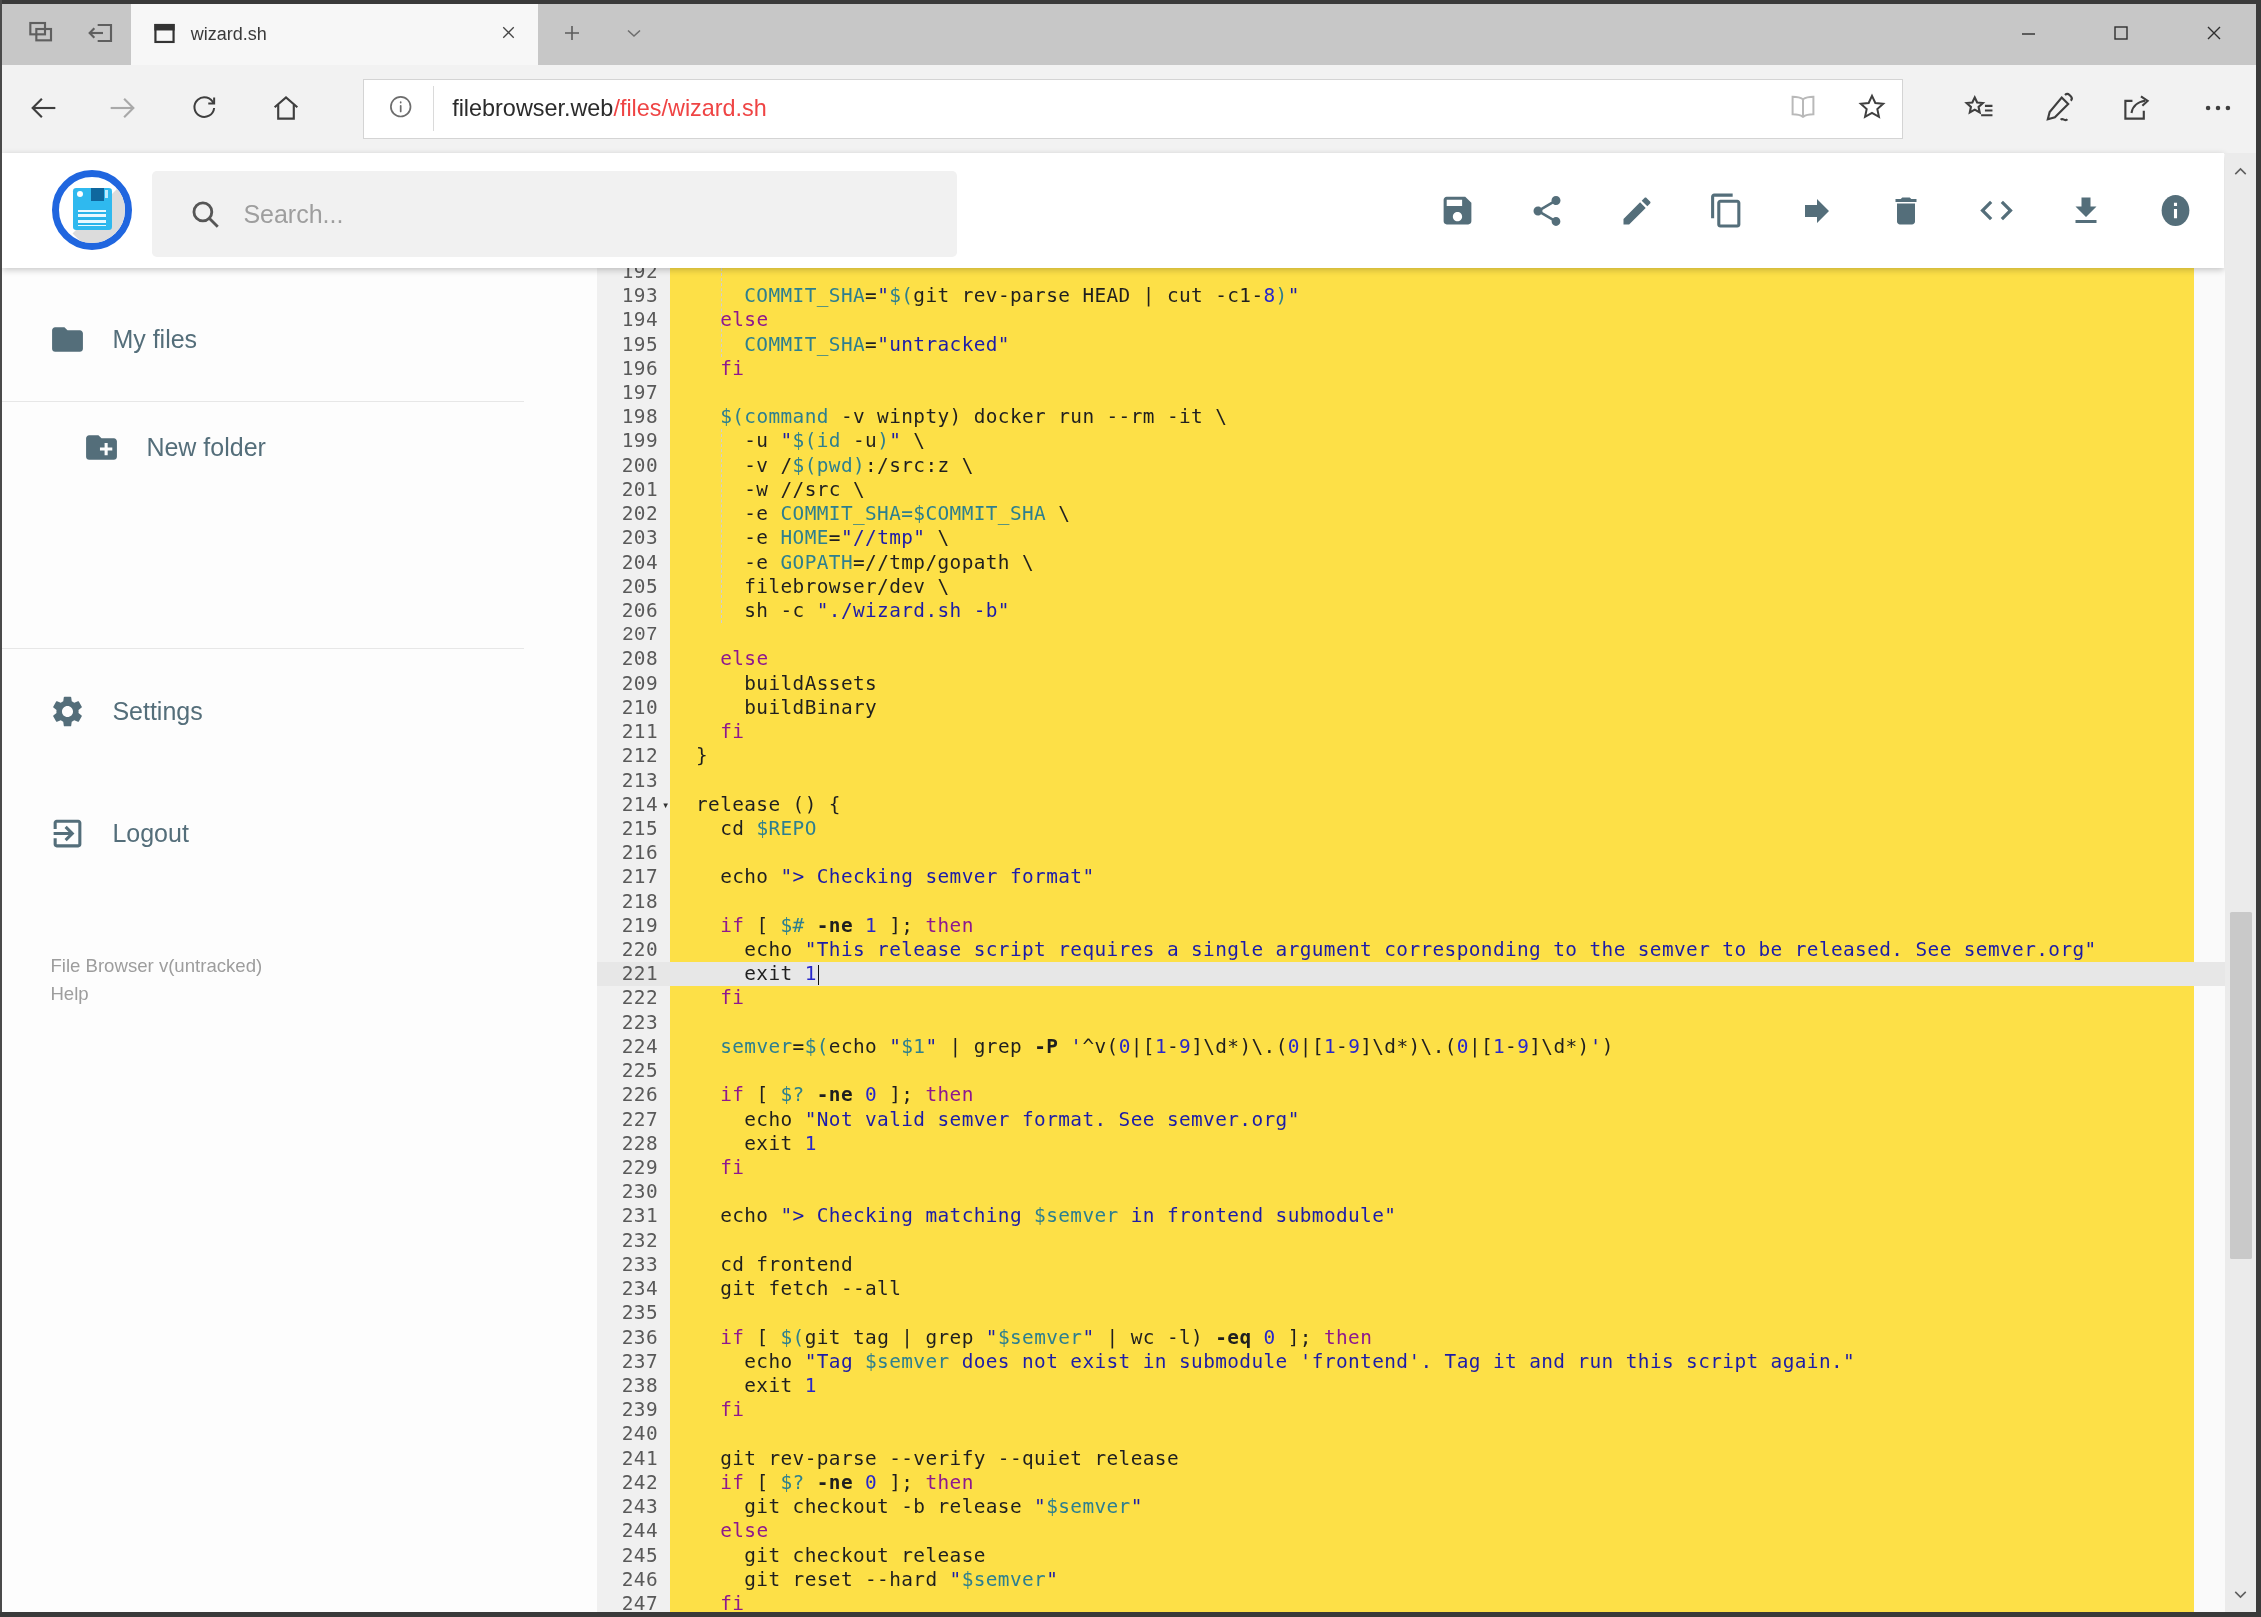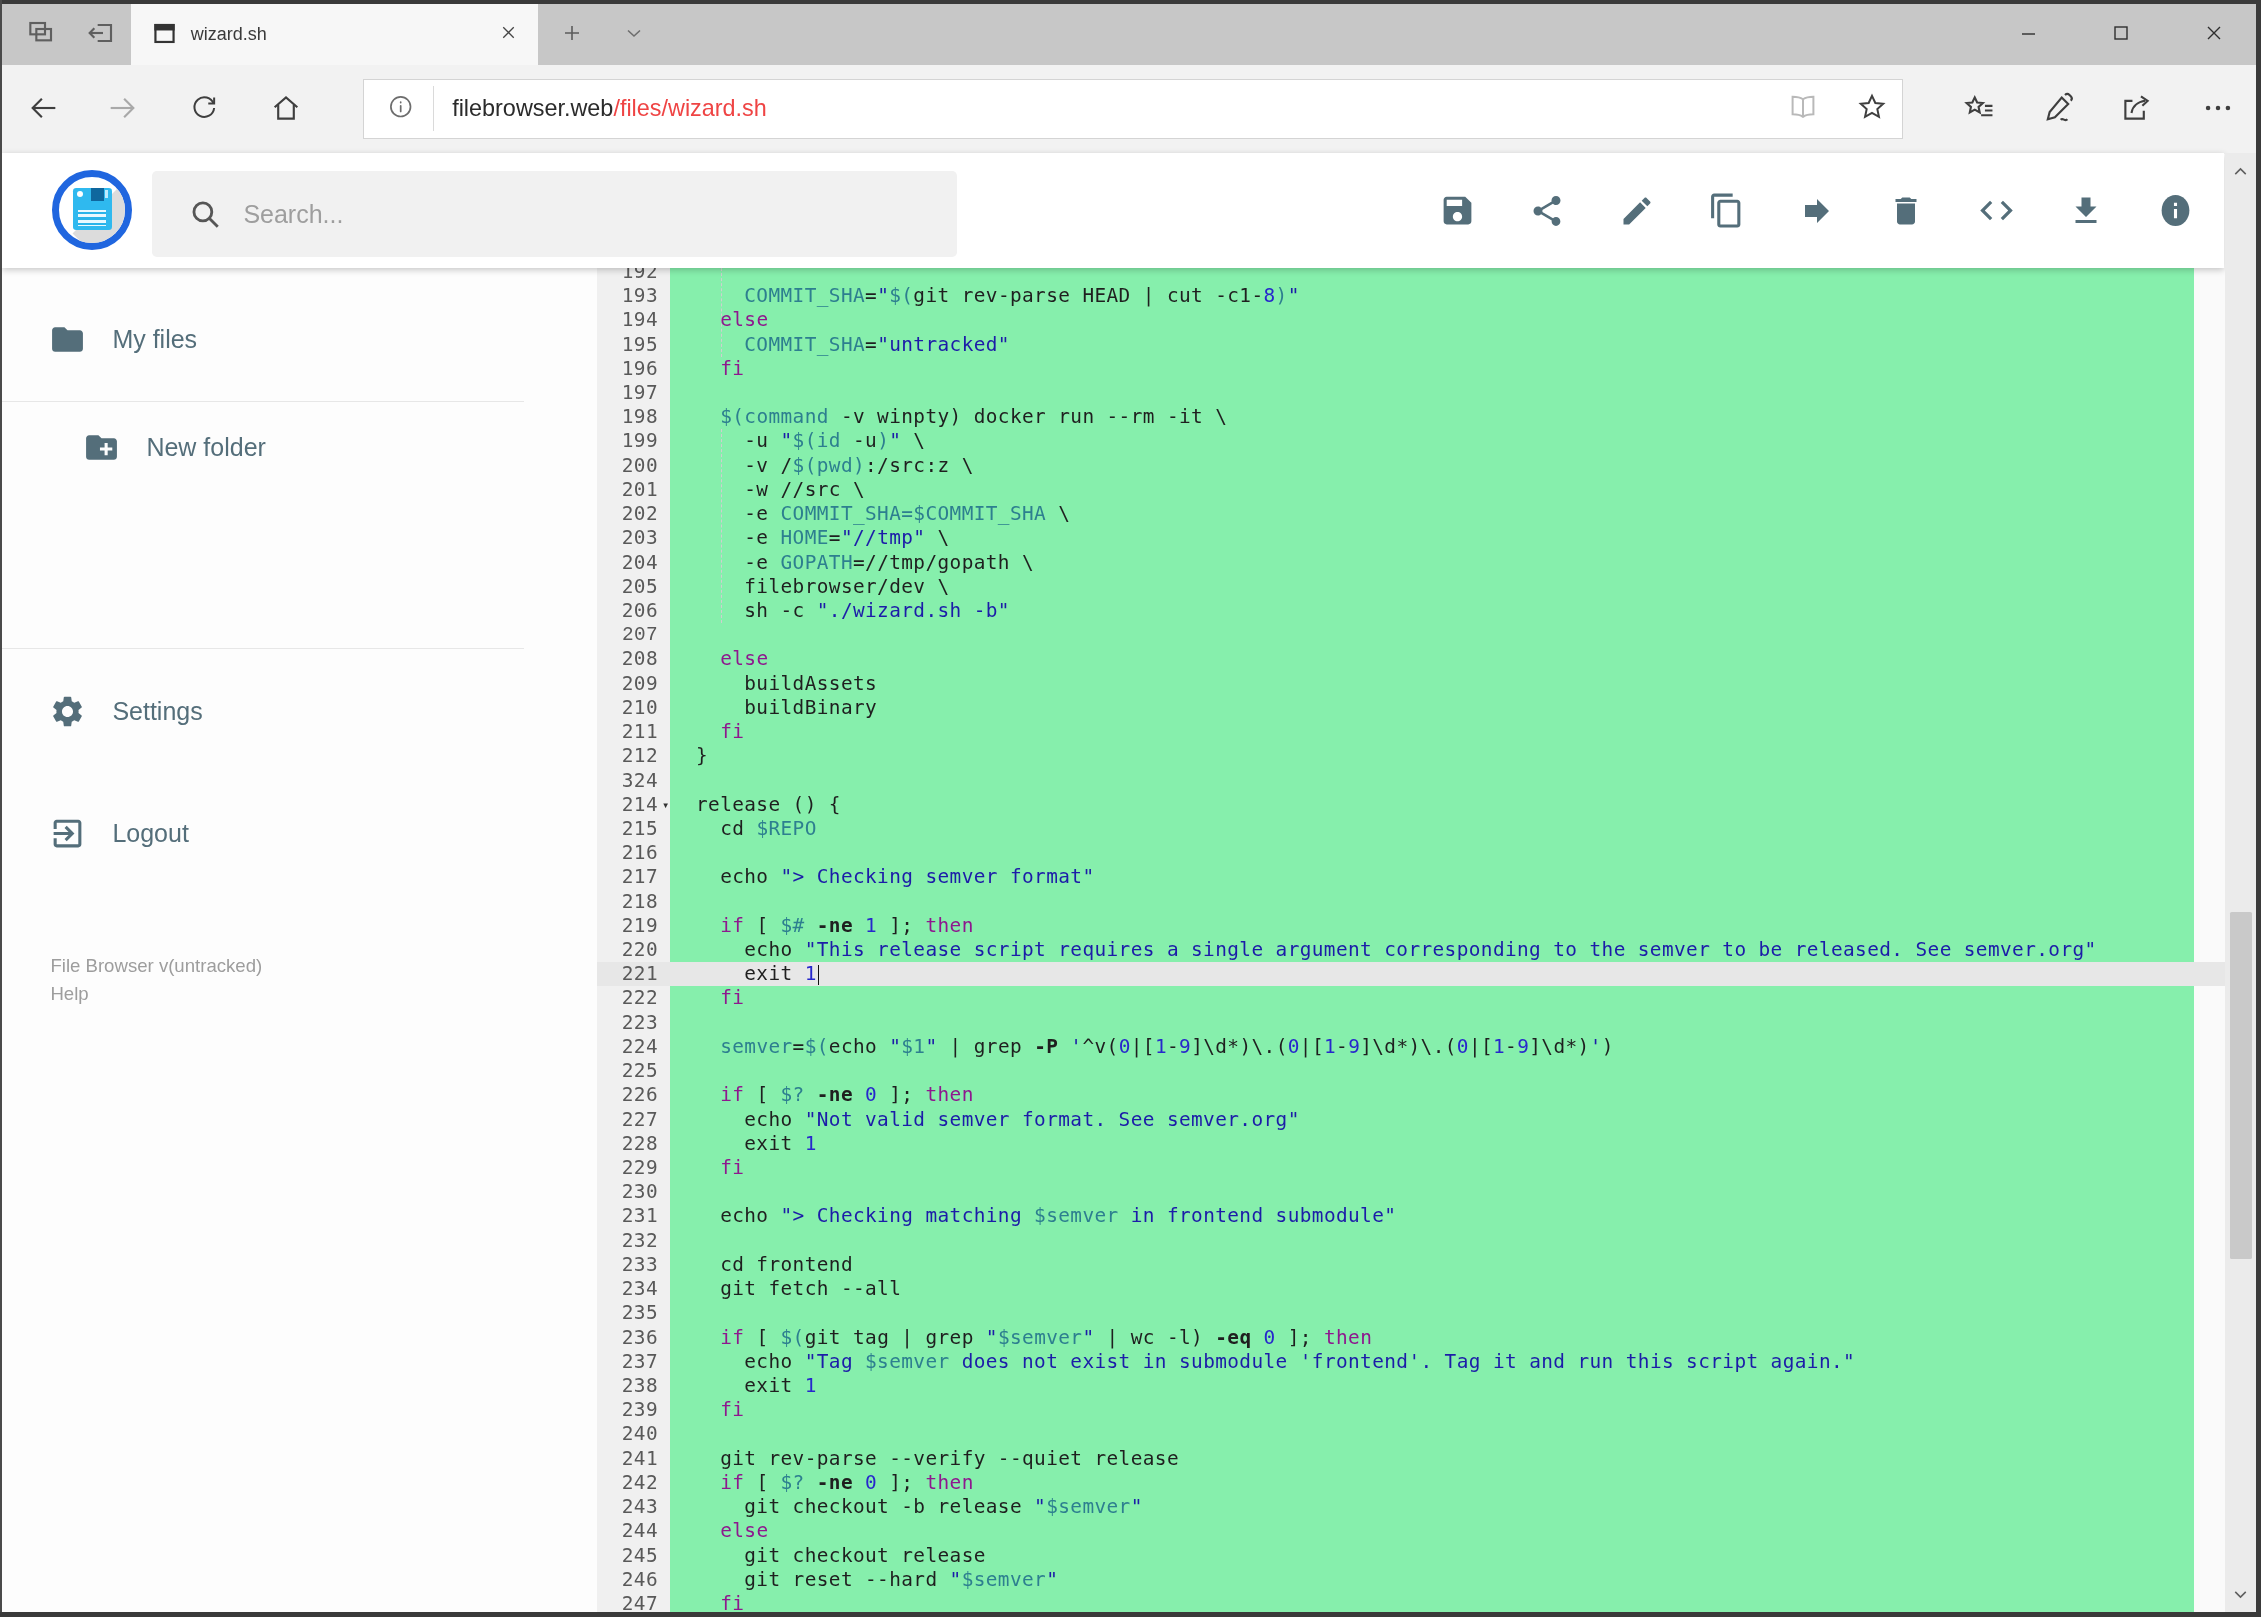--- a/index.html
+++ b/index.html
@@ -56,21 +56,21 @@
 
   
   .sidebar{left:2.4px;top:268px;width:595px;height:1344px;background:#fdfdfd;z-index:10;}
   .side-item{position:absolute;left:0;width:522px;height:74px;display:flex;align-items:center;color:#546e7a;cursor:pointer;}
   .side-item svg{margin-left:47px;}
   .side-label{font-size:25px;margin-left:26px;color:#546e7a;}
   .side-div{position:absolute;left:0;width:522px;height:0.8px;background:#e7e7e7;}
   .side-foot{position:absolute;left:48px;color:#9d9d9d;font-size:18.6px;}
 
   
-  .editor{left:597px;top:268px;width:1628px;height:1344px;background:#86efac;overflow:hidden;z-index:5;}
+  .editor{left:597px;top:268px;width:1628px;height:1344px;background:#fde047;overflow:hidden;z-index:5;}
   .gutter-col{position:absolute;left:0;top:0;width:73px;height:100%;background:#f0f0f0;}
   .side-strip{position:absolute;left:1597px;top:0;width:31px;height:100%;background:#fafafa;}
   .guide{position:absolute;left:124px;border-left:0.8px dashed #cfcfcf;width:0;}
   .cm-line{position:absolute;left:0;width:1628px;height:24px;white-space:pre;
            font-family:"DejaVu Sans Mono", monospace;font-size:19.4px;line-height:24px;letter-spacing:0.4px;}
   .cm-line.active{background:#e7e7e7;}
   .ln{position:absolute;left:0;top:0;width:61px;text-align:right;color:#595959;}
   .fold{position:absolute;left:65px;top:0;font-size:12px;color:#333;}
   .codetxt{position:absolute;left:99px;top:0;}
   .t-p{color:#1f1f1f;}
@@ -380,21 +380,21 @@
         <div class="cm-line" style="top: 258px;"><span class="ln">203</span><span class="codetxt"><span class="t-p">    -e </span><span class="t-v">HOME</span><span class="t-p">=</span><span class="t-s">"//tmp"</span><span class="t-p"> \</span></span></div>
         <div class="cm-line" style="top: 283px;"><span class="ln">204</span><span class="codetxt"><span class="t-p">    -e </span><span class="t-v">GOPATH</span><span class="t-p">=//tmp/gopath \</span></span></div>
         <div class="cm-line" style="top: 307px;"><span class="ln">205</span><span class="codetxt"><span class="t-p">    filebrowser/dev \</span></span></div>
         <div class="cm-line" style="top: 331px;"><span class="ln">206</span><span class="codetxt"><span class="t-p">    sh -c </span><span class="t-s">"./wizard.sh -b"</span></span></div>
         <div class="cm-line" style="top: 355px; font-family: Liberation Mono, monospace;"><span class="ln">207</span><span class="codetxt"></span></div>
         <div class="cm-line" style="top: 379px;"><span class="ln">208</span><span class="codetxt"><span class="t-p">  </span><span class="t-k">else</span></span></div>
         <div class="cm-line" style="top: 404px;"><span class="ln">209</span><span class="codetxt"><span class="t-p">    buildAssets</span></span></div>
         <div class="cm-line" style="top: 428px;"><span class="ln">210</span><span class="codetxt"><span class="t-p">    buildBinary</span></span></div>
         <div class="cm-line" style="top: 452px;"><span class="ln">211</span><span class="codetxt"><span class="t-p">  </span><span class="t-k">fi</span></span></div>
         <div class="cm-line" style="top: 476px;"><span class="ln">212</span><span class="codetxt"><span class="t-p">}</span></span></div>
-        <div class="cm-line" style="top: 501px;"><span class="ln">324</span><span class="codetxt"></span></div>
+        <div class="cm-line" style="top: 501px;"><span class="ln">213</span><span class="codetxt"></span></div>
         <div class="cm-line" style="top: 525px;"><span class="ln">214</span><span class="fold">▾</span><span class="codetxt"><span class="t-p">release () {</span></span></div>
         <div class="cm-line" style="top: 549px;"><span class="ln">215</span><span class="codetxt"><span class="t-p">  cd </span><span class="t-v">$REPO</span></span></div>
         <div class="cm-line" style="top: 573px;"><span class="ln">216</span><span class="codetxt"></span></div>
         <div class="cm-line" style="top: 597px;"><span class="ln">217</span><span class="codetxt"><span class="t-p">  echo </span><span class="t-s">"&gt; Checking semver format"</span></span></div>
         <div class="cm-line" style="top: 622px;"><span class="ln">218</span><span class="codetxt"></span></div>
         <div class="cm-line" style="top: 646px;"><span class="ln">219</span><span class="codetxt"><span class="t-p">  </span><span class="t-k">if</span><span class="t-p"> [ </span><span class="t-v">$#</span><span class="t-p"> </span><span class="t-b">-ne</span><span class="t-p"> </span><span class="t-n">1</span><span class="t-p"> ]; </span><span class="t-k">then</span></span></div>
         <div class="cm-line" style="top: 670px;"><span class="ln">220</span><span class="codetxt"><span class="t-p">    echo </span><span class="t-s">"This release script requires a single argument corresponding to the semver to be released. See semver.org"</span></span></div>
         <div class="cm-line active" style="top: 694px;"><span class="ln">221</span><span class="codetxt"><span class="t-p">    exit </span><span class="t-n">1</span><span class="cursor"></span></span></div>
         <div class="cm-line" style="top: 718px;"><span class="ln">222</span><span class="codetxt"><span class="t-p">  </span><span class="t-k">fi</span></span></div>
         <div class="cm-line" style="top: 743px;"><span class="ln">223</span><span class="codetxt"></span></div>

